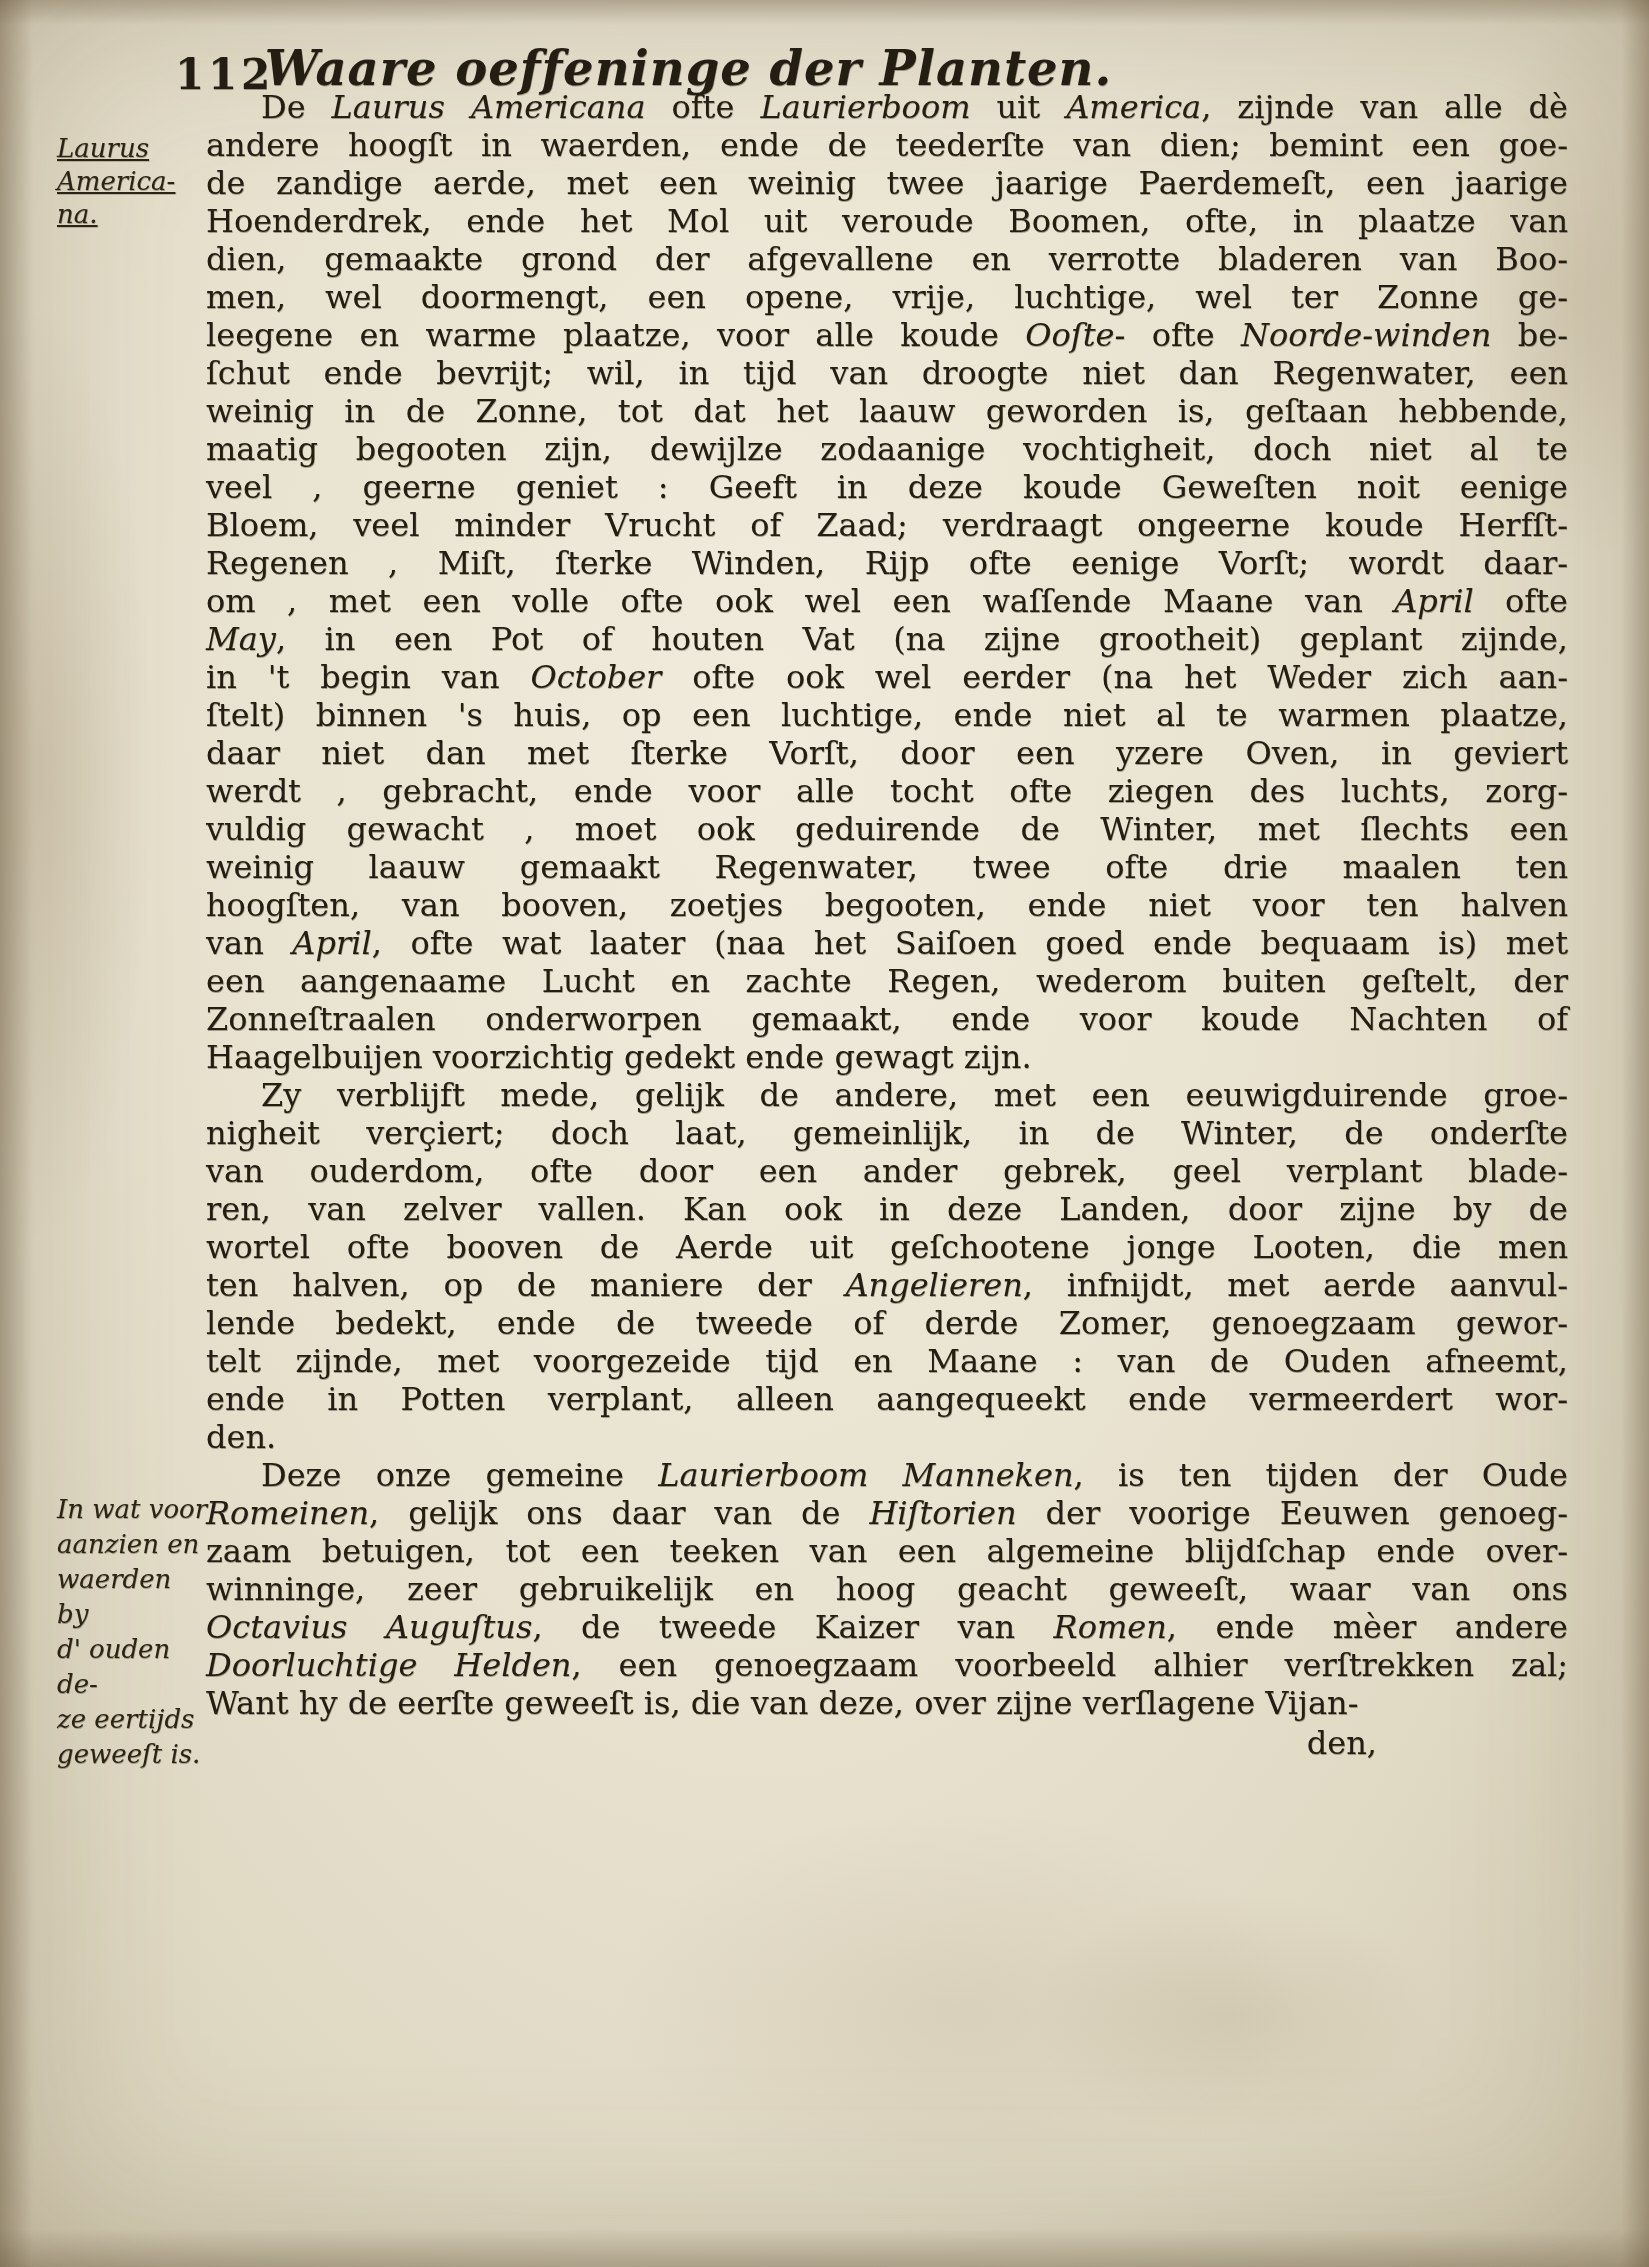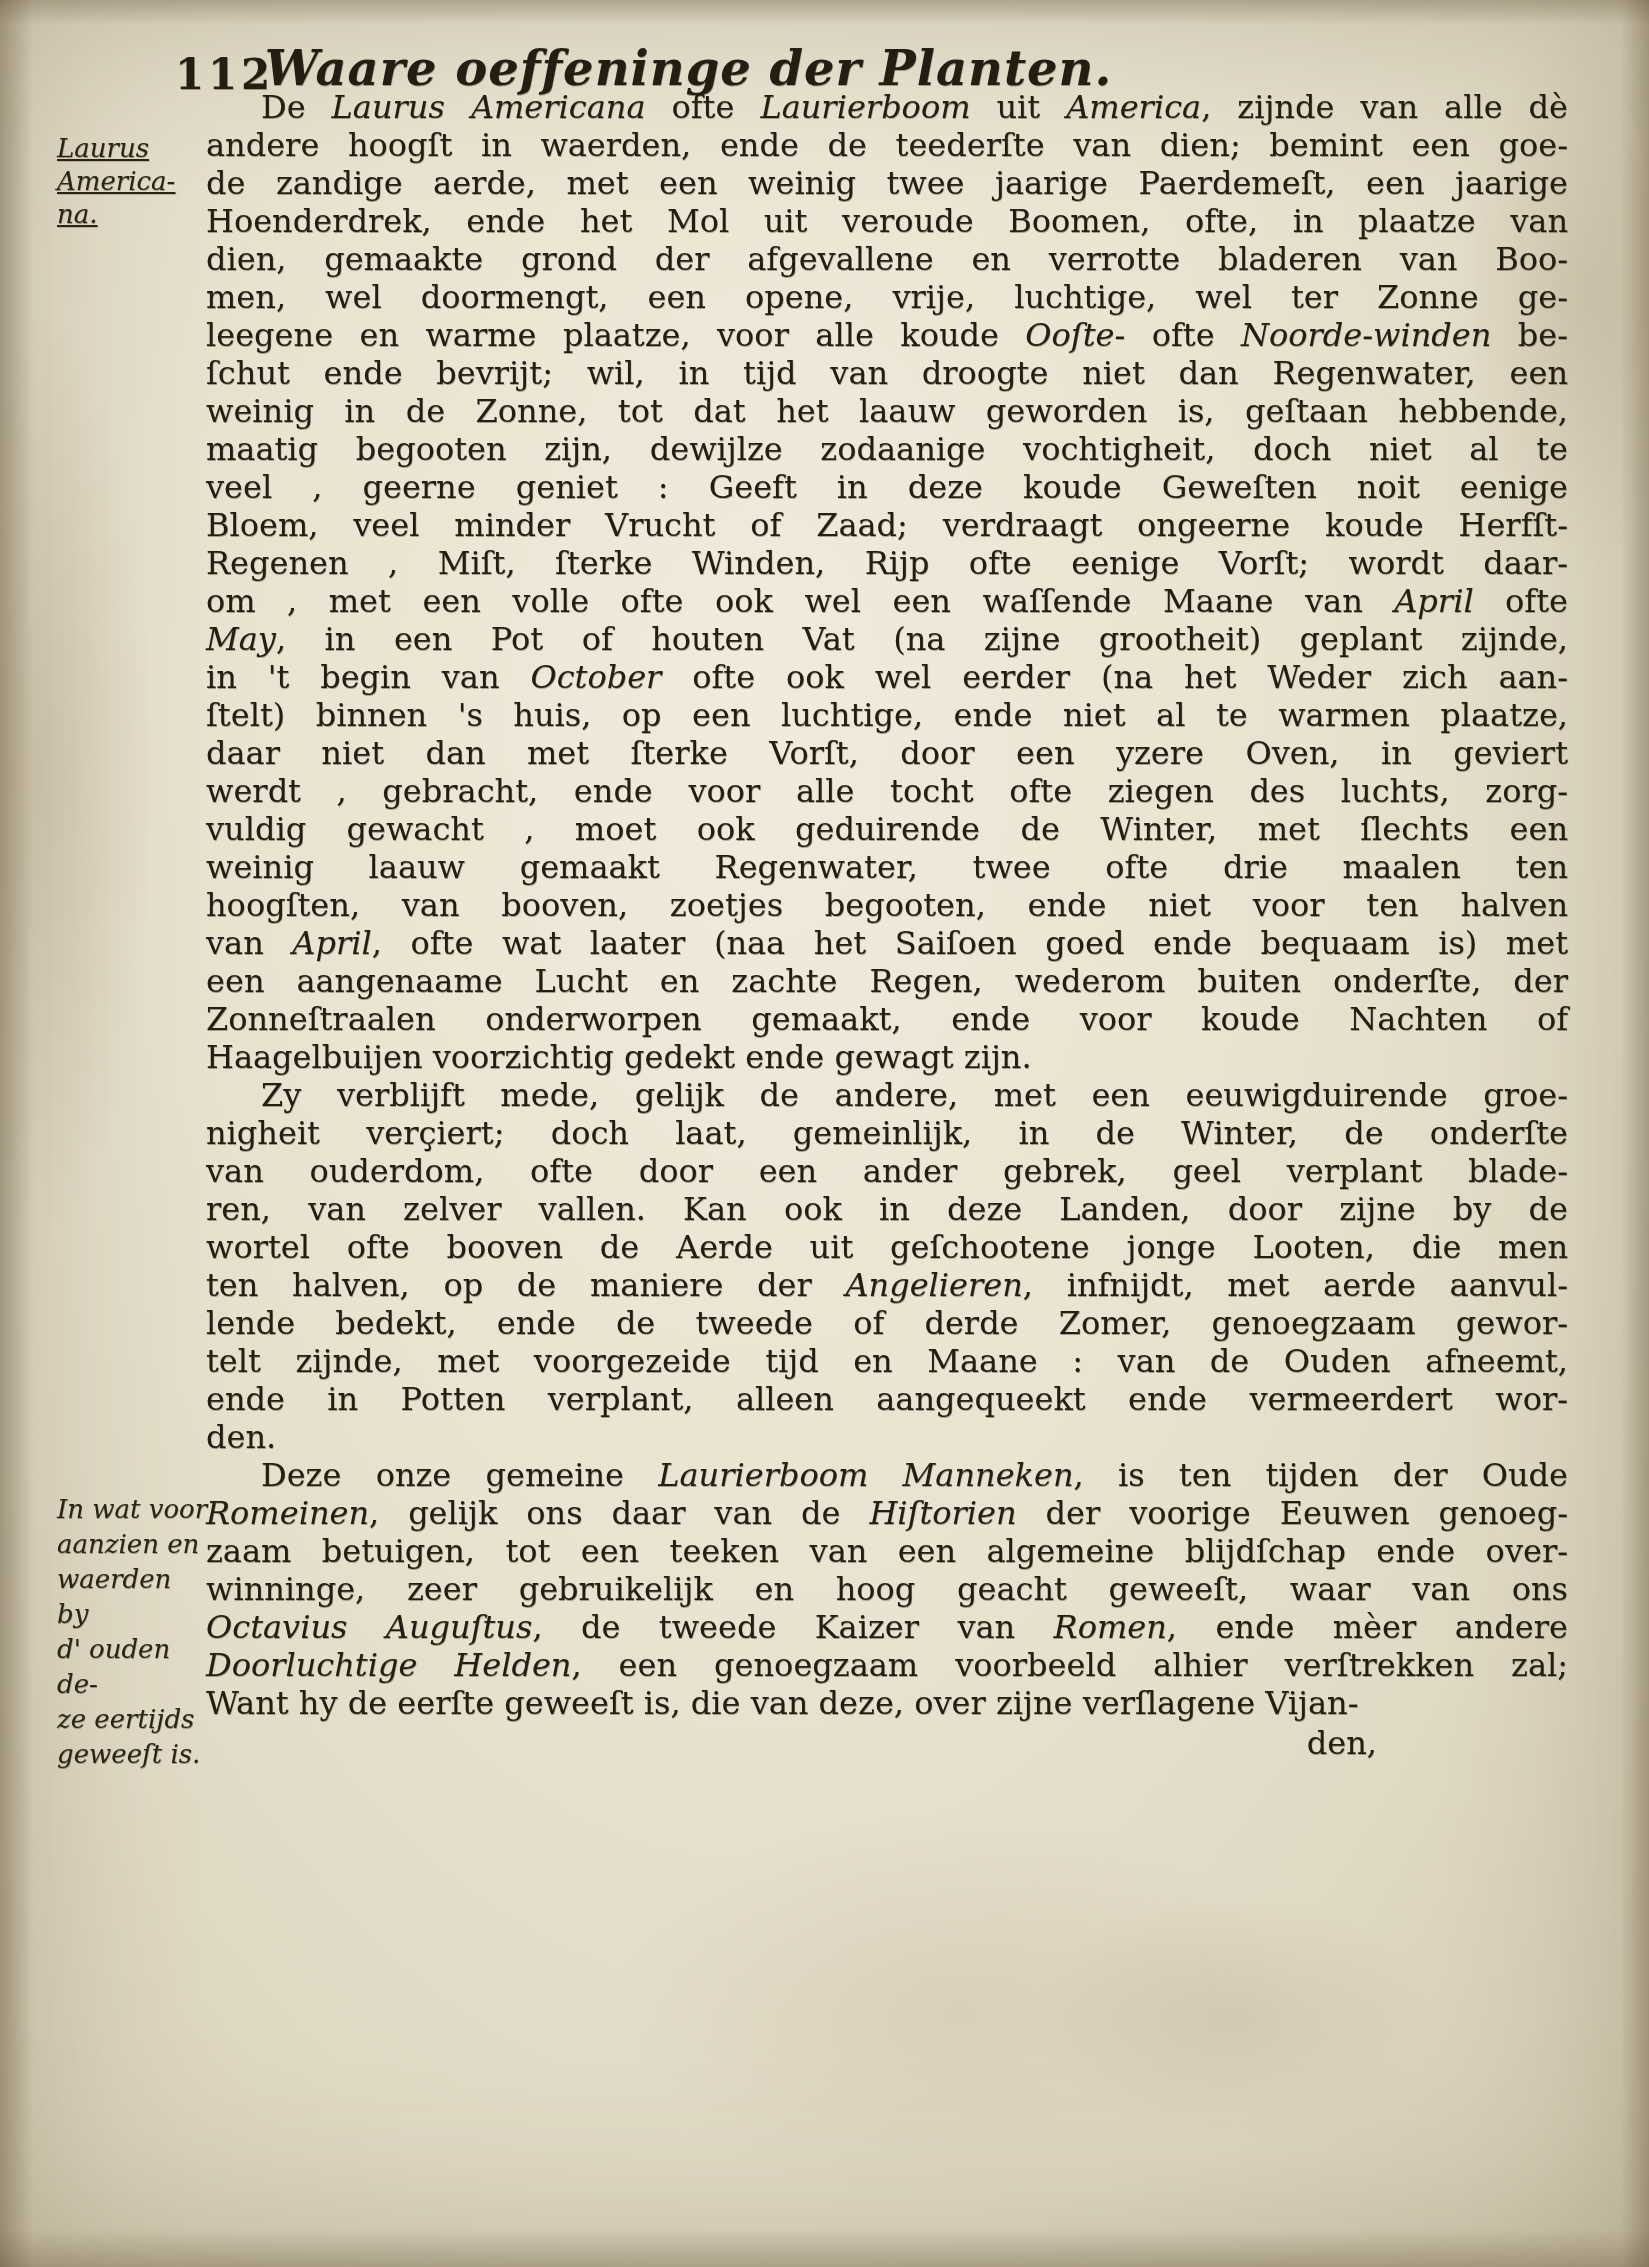--- a/index.html
+++ b/index.html
@@ -124,21 +124,21 @@
         <div class="tline">om , met een volle ofte ook wel een waſſende Maane van <span class="it">April</span> ofte</div>
         <div class="tline"><span class="it">May</span>, in een Pot of houten Vat (na zijne grootheit) geplant zijnde,</div>
         <div class="tline">in 't begin van <span class="it">October</span> ofte ook wel eerder (na het Weder zich aan-</div>
         <div class="tline">ſtelt) binnen 's huis, op een luchtige, ende niet al te warmen plaatze,</div>
         <div class="tline">daar niet dan met ſterke Vorſt, door een yzere Oven, in geviert</div>
         <div class="tline">werdt , gebracht, ende voor alle tocht ofte ziegen des luchts, zorg-</div>
         <div class="tline">vuldig gewacht , moet ook geduirende de Winter, met ſlechts een</div>
         <div class="tline">weinig laauw gemaakt Regenwater, twee ofte drie maalen ten</div>
         <div class="tline">hoogſten, van booven, zoetjes begooten, ende niet voor ten halven</div>
         <div class="tline">van <span class="it">April</span>, ofte wat laater (naa het Saiſoen goed ende bequaam is) met</div>
-        <div class="tline">een aangenaame Lucht en zachte Regen, wederom buiten onderſte, der</div>
+        <div class="tline">een aangenaame Lucht en zachte Regen, wederom buiten geſtelt, der</div>
         <div class="tline">Zonneſtraalen onderworpen gemaakt, ende voor koude Nachten of</div>
         <div class="tline lastline">Haagelbuijen voorzichtig gedekt ende gewagt zijn.</div>
       </div>
     <div class="para">
         <div class="tline">Zy verblijft mede, gelijk de andere, met een eeuwigduirende groe-</div>
         <div class="tline">nigheit verçiert; doch laat, gemeinlijk, in de Winter, de onderſte</div>
         <div class="tline">van ouderdom, ofte door een ander gebrek, geel verplant blade-</div>
         <div class="tline">ren, van zelver vallen. Kan ook in deze Landen, door zijne by de</div>
         <div class="tline">wortel ofte booven de Aerde uit geſchootene jonge Looten, die men</div>
         <div class="tline">ten halven, op de maniere der <span class="it">Angelieren</span>, infnijdt, met aerde aanvul-</div>

